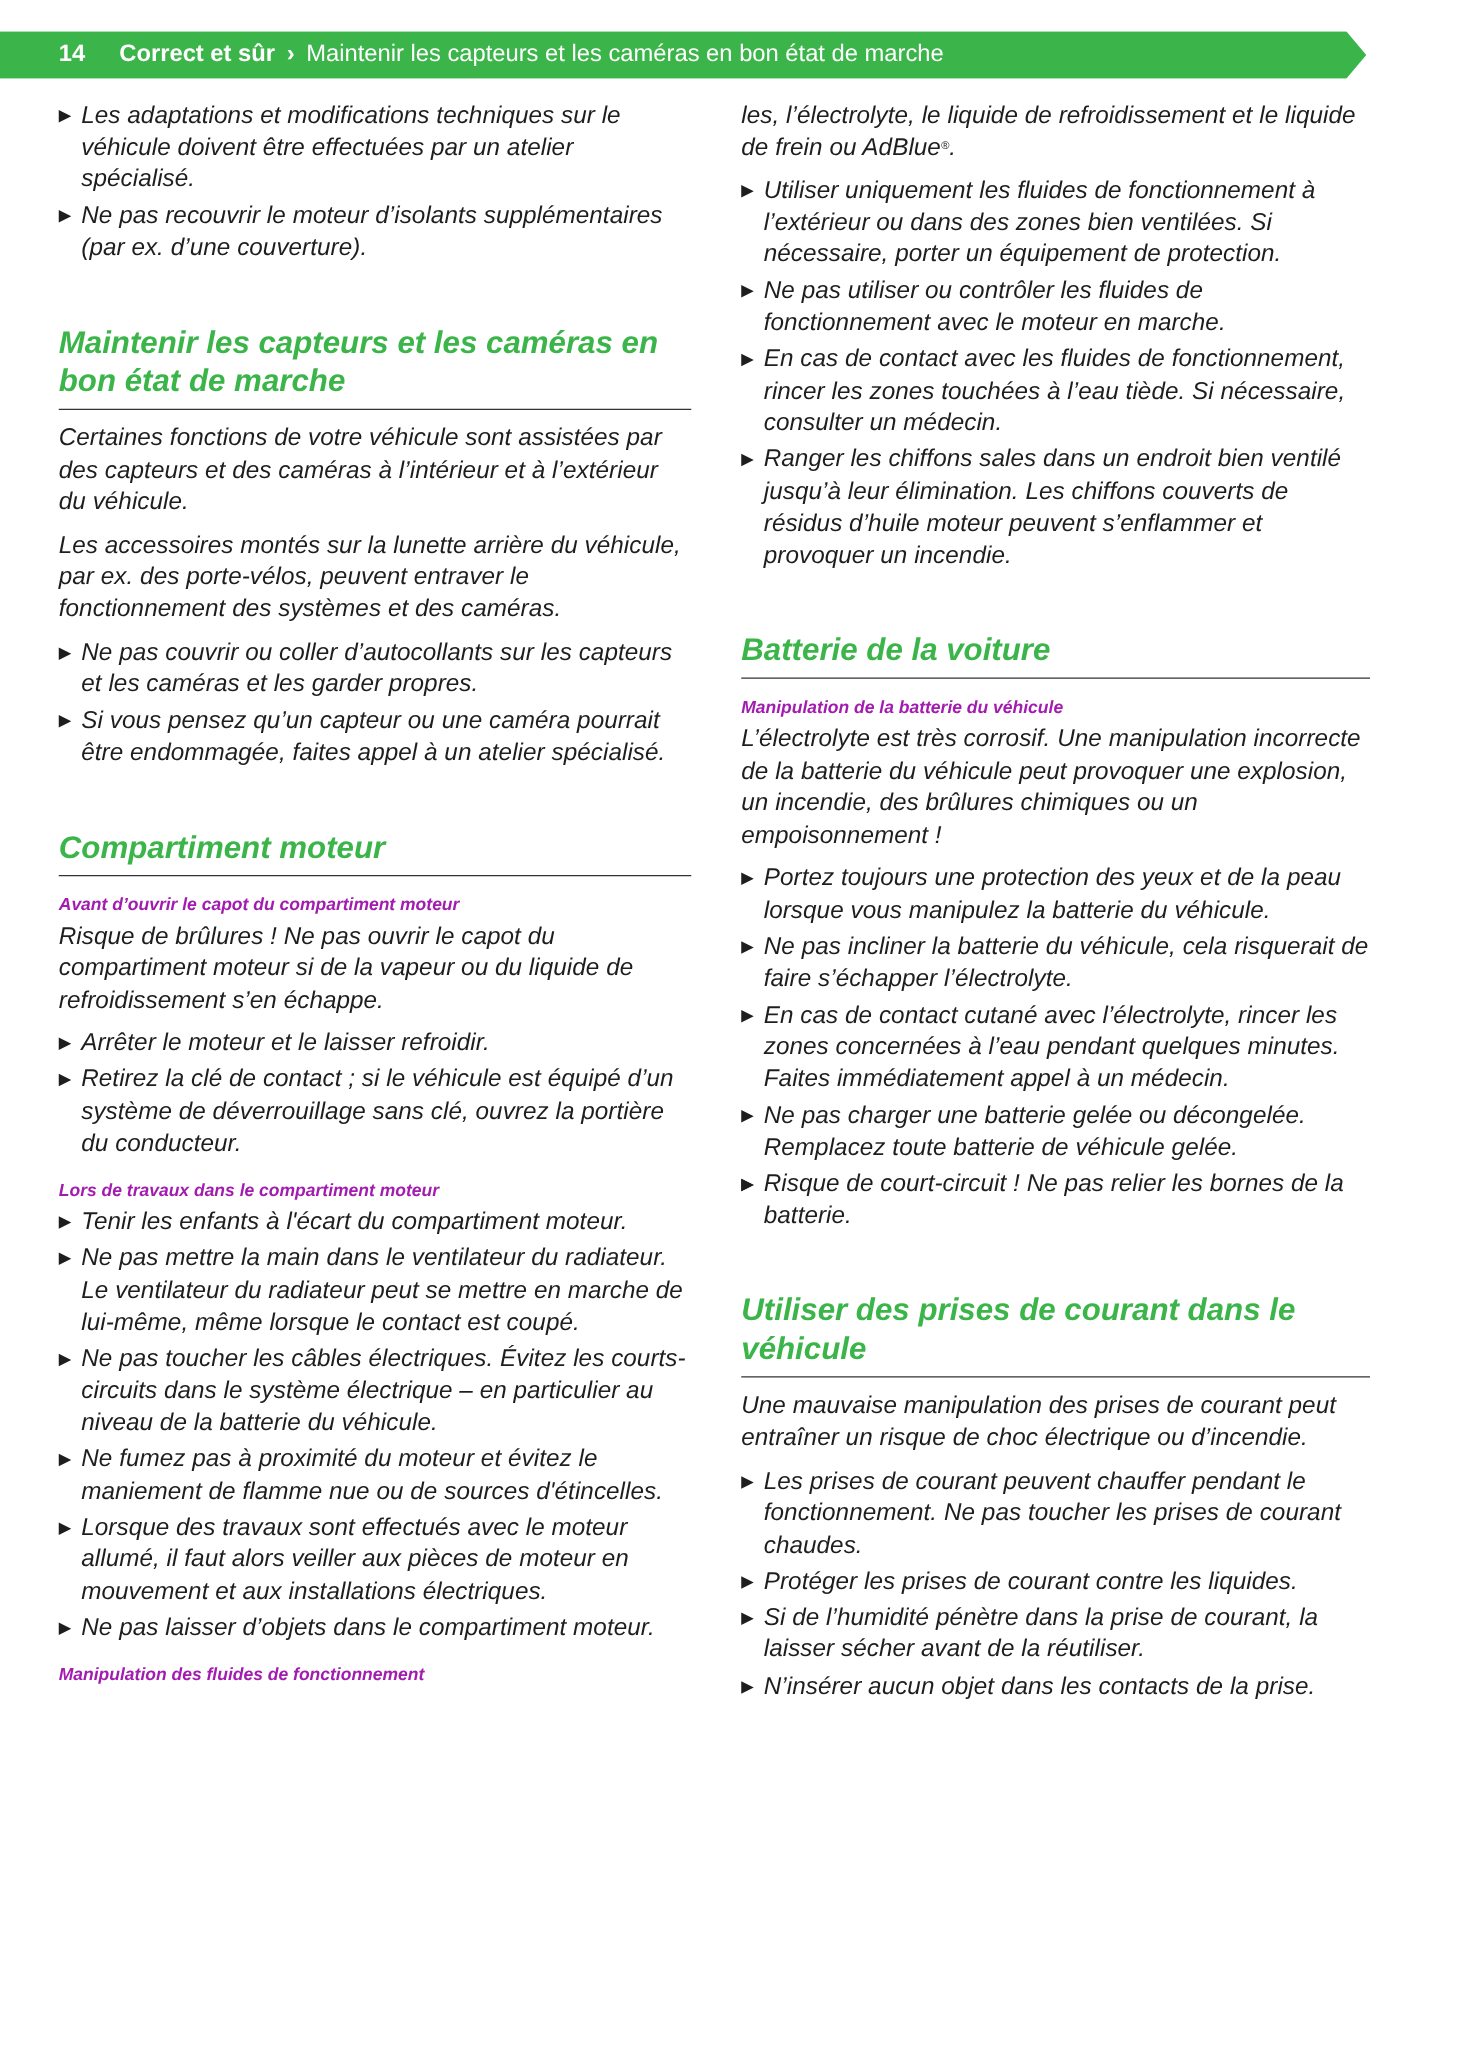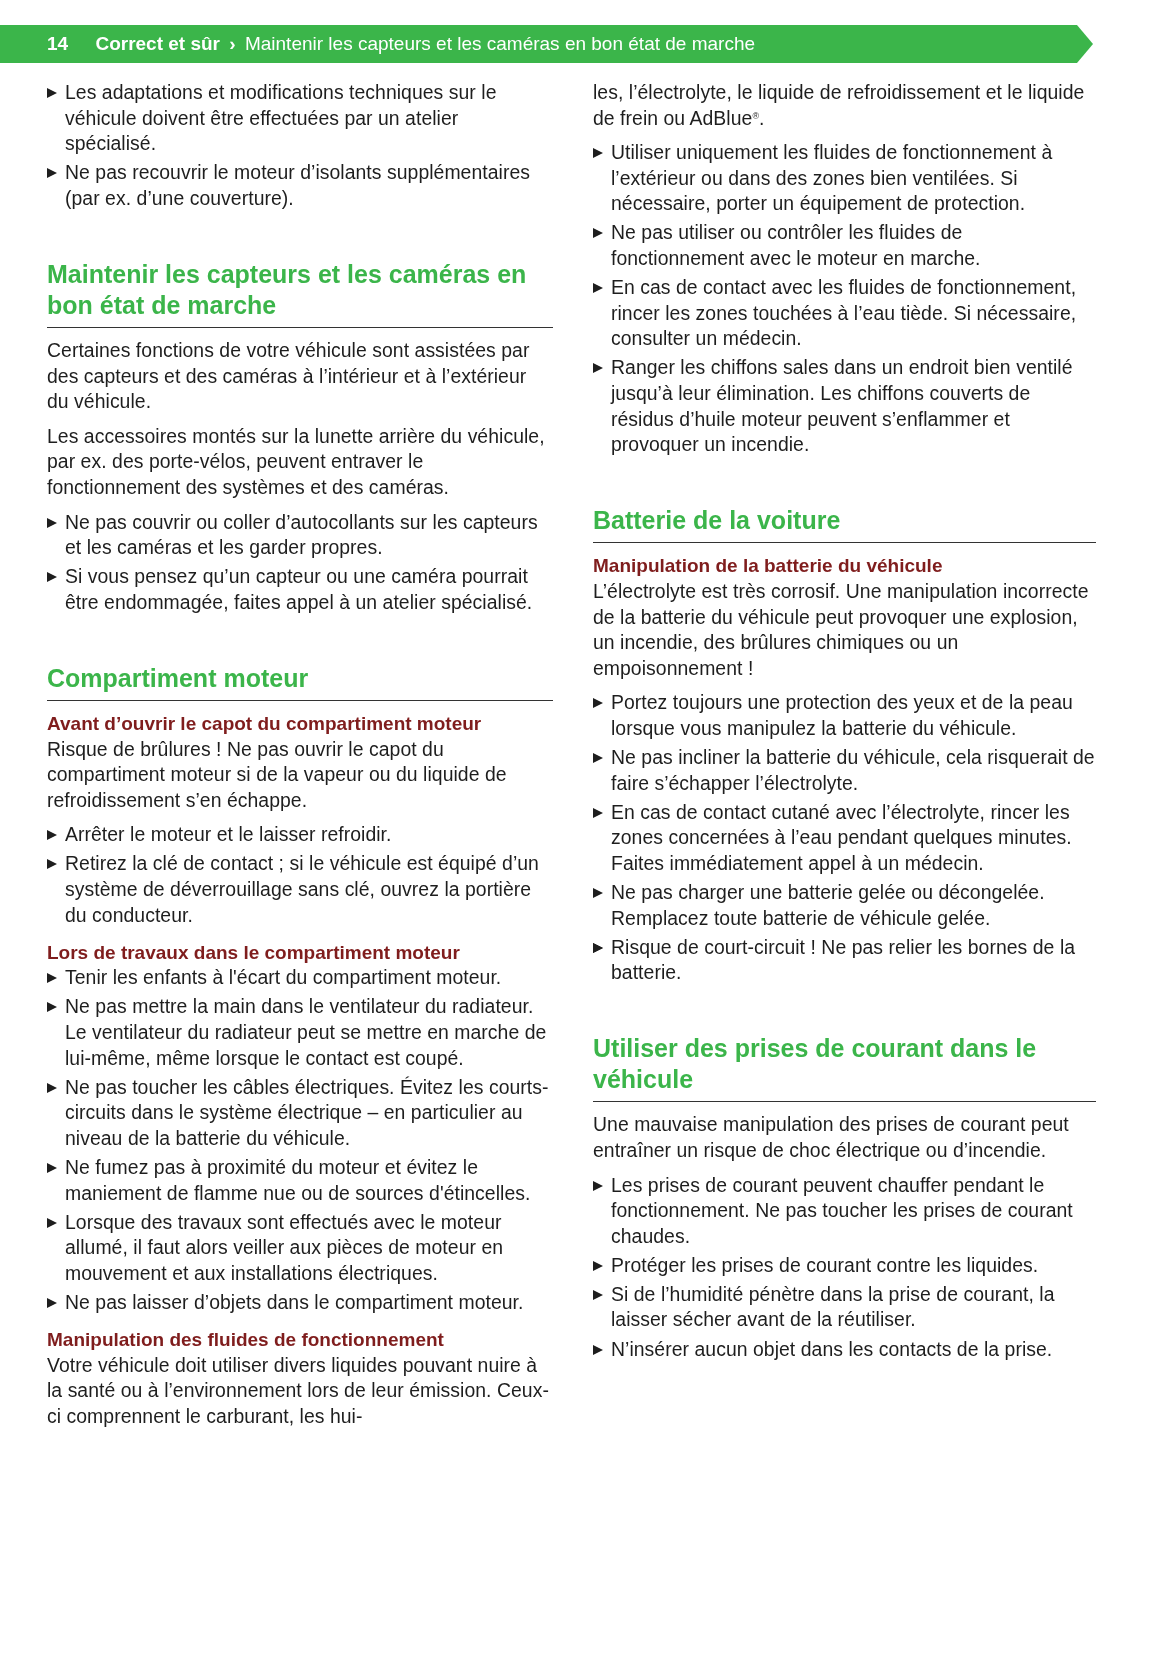--- a/index.html
+++ b/index.html
@@ -14,31 +14,31 @@
     clip-path: polygon(0 0, 1077px 0, 1093px 19px, 1077px 38px, 0 38px);
   }
   .header-text {
     position: absolute; left: 47px; top: 25px; height: 38px; line-height: 38px;
     color: #ffffff; font-size: 19px; white-space: nowrap; text-align: right;
   }
   .header-page { font-weight: bold; margin-right: 22px; }
   .header-chapter { font-weight: bold; }
   .header-sep { font-weight: bold; margin: 0 4px; }
 
-  .col { position: absolute; top: 80px; }
+  .col { position: absolute; top: 80px; font-style: italic; }
   .col-left { left: 47px; width: 506px; }
   .col-right { left: 593px; width: 503px; }
 
   p.body, li {
     font-size: 19.4px; line-height: 25.6px; margin: 0;
     letter-spacing: 0.05px;
   }
   p.body { margin-bottom: 9px; }
   p.body.tight { margin-bottom: 0; }
-  .subhead { font-weight: bold; font-size: 19px; line-height: 25.6px; margin: 0; color: #7f1d1d; }
+  .subhead { font-weight: bold; font-size: 14px; line-height: 25.6px; margin: 0; color: #a21caf; }
 
   ul.bullets { list-style: none; margin: 0 0 0 0; padding: 0; }
   ul.bullets li { position: relative; padding-left: 18px; margin-bottom: 3.5px; }
   ul.bullets li .bullet {
     position: absolute; left: 0; top: 8px; width: 0; height: 0;
     border-top: 5px solid transparent; border-bottom: 5px solid transparent;
     border-left: 10px solid #1e1e1e;
   }
 
   h2.section {
@@ -91,21 +91,20 @@
   <ul class="bullets">
     <li><span class="bullet"></span><span>Tenir les enfants à l'écart du compartiment moteur.</span></li>
     <li><span class="bullet"></span><span>Ne pas mettre la main dans le ventilateur du radiateur. Le ventilateur du radiateur peut se mettre en marche de lui-même, même lorsque le contact est coupé.</span></li>
     <li><span class="bullet"></span><span>Ne pas toucher les câbles électriques. Évitez les courts-circuits dans le système électrique – en particulier au niveau de la batterie du véhicule.</span></li>
     <li><span class="bullet"></span><span>Ne fumez pas à proximité du moteur et évitez le maniement de flamme nue ou de sources d'étincelles.</span></li>
     <li><span class="bullet"></span><span>Lorsque des travaux sont effectués avec le moteur allumé, il faut alors veiller aux pièces de moteur en mouvement et aux installations électriques.</span></li>
     <li><span class="bullet"></span><span>Ne pas laisser d’objets dans le compartiment moteur.</span></li>
   </ul>
   <div class="gap-sm"></div>
   <p class="subhead">Manipulation des fluides de fonctionnement</p>
-  <p class="body tight">Votre véhicule doit utiliser divers liquides pouvant nuire à la santé ou à l’environnement lors de leur émission. Ceux-ci comprennent le carburant, les hui-</p>
 </div>
 
 <div class="col col-right">
   <p class="body"><span>les, l’électrolyte, le liquide de refroidissement et le liquide de frein ou AdBlue</span><sup class="reg">®</sup><span>.</span></p>
   <ul class="bullets">
     <li><span class="bullet"></span><span>Utiliser uniquement les fluides de fonctionnement à l’extérieur ou dans des zones bien ventilées. Si nécessaire, porter un équipement de protection.</span></li>
     <li><span class="bullet"></span><span>Ne pas utiliser ou contrôler les fluides de fonctionnement avec le moteur en marche.</span></li>
     <li><span class="bullet"></span><span>En cas de contact avec les fluides de fonctionnement, rincer les zones touchées à l’eau tiède. Si nécessaire, consulter un médecin.</span></li>
     <li><span class="bullet"></span><span>Ranger les chiffons sales dans un endroit bien ventilé jusqu’à leur élimination. Les chiffons couverts de résidus d’huile moteur peuvent s’enflammer et provoquer un incendie.</span></li>
   </ul>

